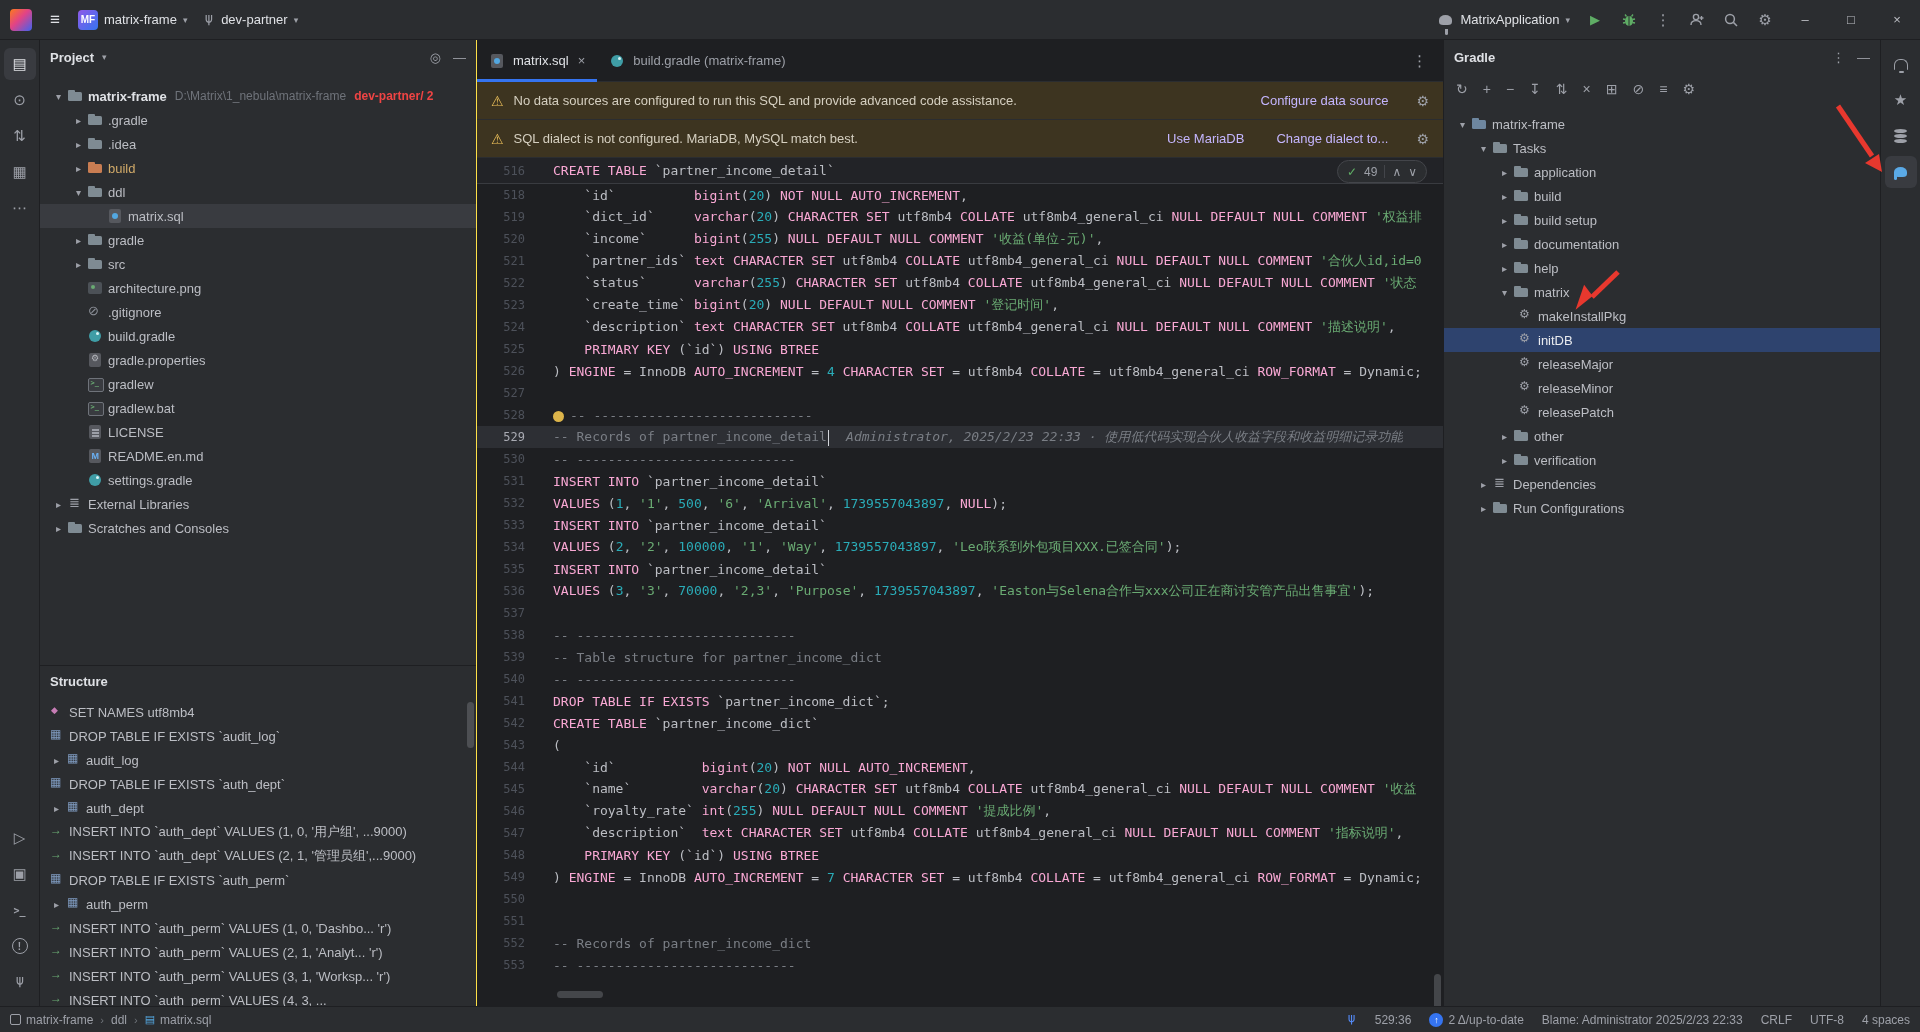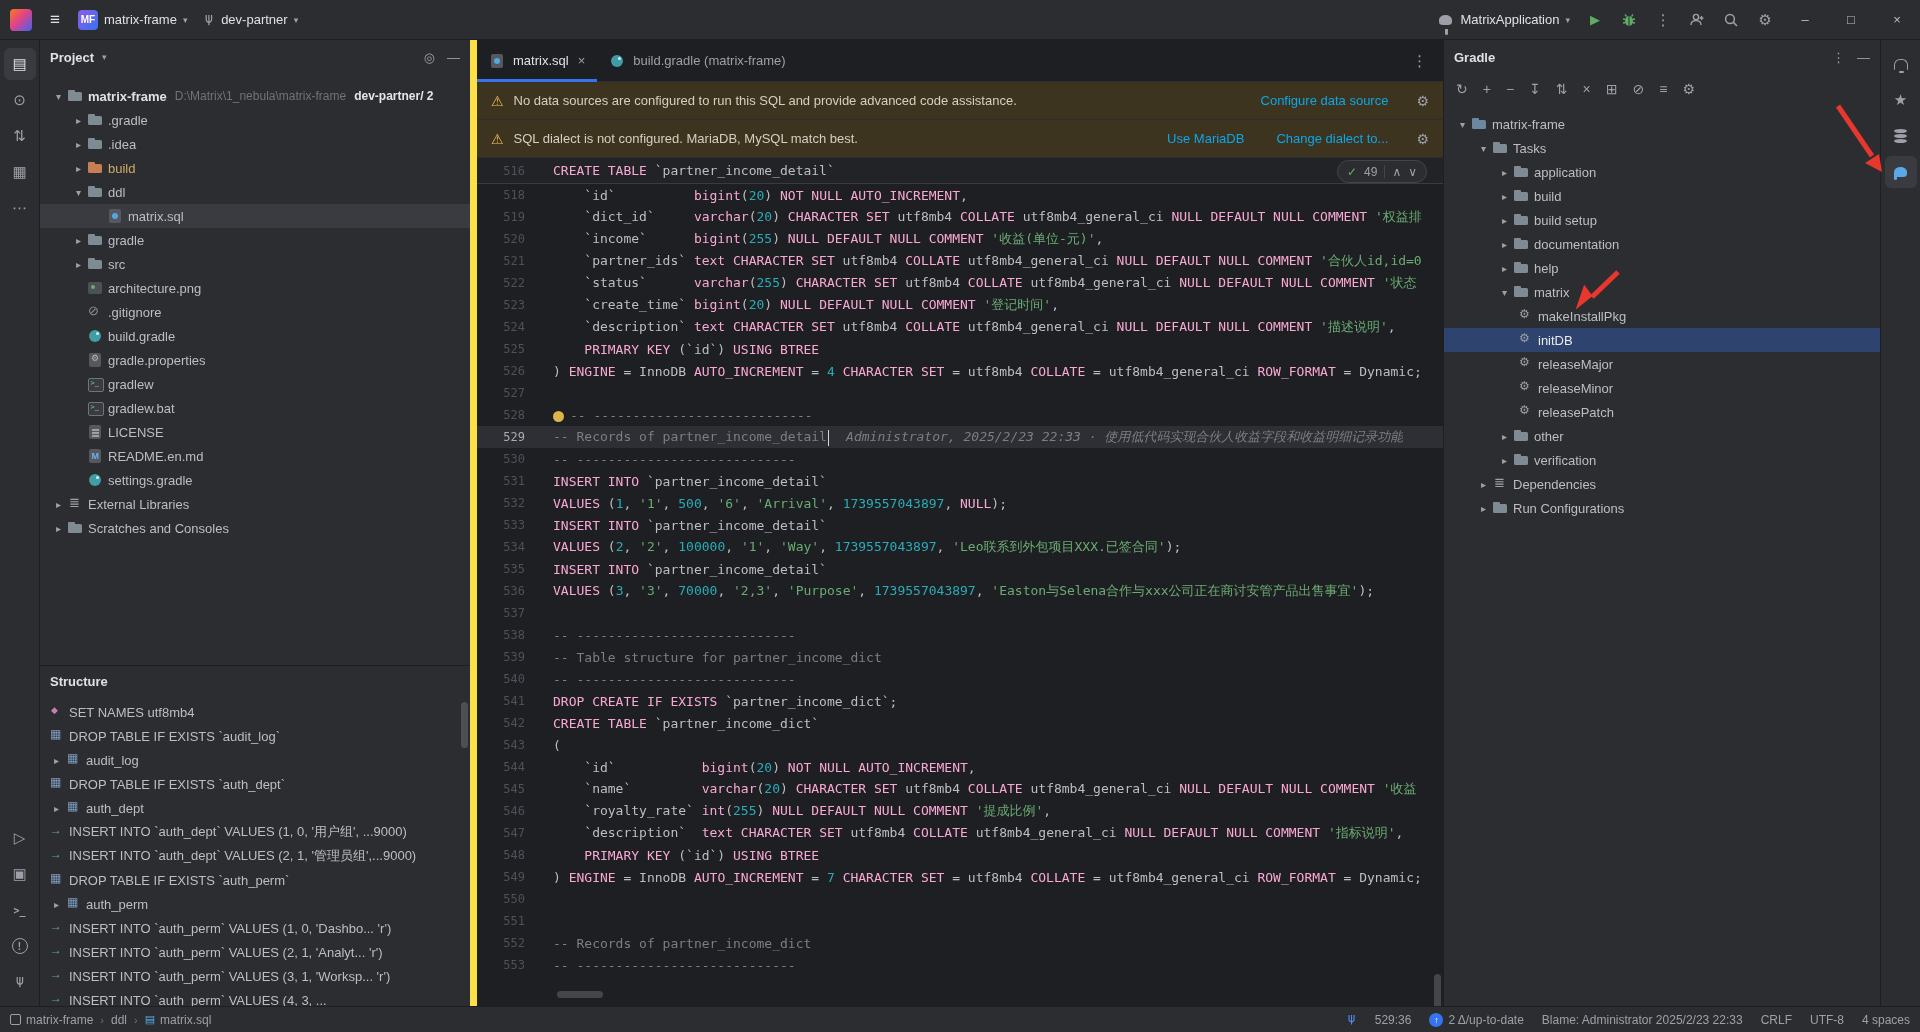--- a/index.html
+++ b/index.html
@@ -9,21 +9,21 @@
   
   #titlebar { position:absolute; top:0; left:0; right:0; height:40px; background:#2b2d30;
     border-bottom:1px solid #1e1f22; display:flex; align-items:center; z-index:10; }
   #main { position:absolute; top:40px; bottom:26px; left:0; right:0; display:flex; }
   #statusbar { position:absolute; bottom:0; left:0; right:0; height:26px; background:#2b2d30;
     border-top:1px solid #1e1f22; display:flex; align-items:center; padding:0 10px;
     color:#9da0a8; font-size:12px; z-index:10; }
 
   #left-strip { width:40px; background:#2b2d30; border-right:1px solid #1e1f22;
     display:flex; flex-direction:column; align-items:center; padding:6px 0; }
-  #left-panel { width:437px; background:#2b2d30; border-right:7px solid #fde047;
+  #left-panel { width:437px; background:#2b2d30; border-right:1px solid #fde047;
     display:flex; flex-direction:column; overflow:hidden; }
   #editor-col { flex:1; min-width:0; background:#1e1f22; display:flex; flex-direction:column;
     position:relative; overflow:hidden; }
   #gradle-panel { width:437px; background:#2b2d30; border-left:1px solid #1e1f22;
     display:flex; flex-direction:column; overflow:hidden; }
   #right-strip { width:40px; background:#2b2d30; border-left:1px solid #1e1f22;
     display:flex; flex-direction:column; align-items:center; padding:6px 0; }
 
   
   .tb-item { display:flex; align-items:center; gap:6px; padding:0 8px; height:30px;
@@ -73,21 +73,21 @@
   .tree { overflow:hidden; position:relative; }
   .trow { height:24px; display:flex; align-items:center; white-space:nowrap; color:#bcbec4;
     cursor:pointer; font-size:13px; }
   .trow.sel { background:#393b40; }
   .trow.sel-blue { background:#2e436e; color:#e8eaee; }
   .trow.root .tlab { font-weight:bold; color:#dfe1e5; }
   .chev { width:17px; flex:none; text-align:center; color:#9da0a8; font-size:10px; }
   .chev-spacer { width:17px; flex:none; }
   .tlab { margin-left:4px; }
   .tpath { color:#6f737a; margin-left:8px; font-size:12px; }
-  .tbranch { color:#e5e5e5; margin-left:8px; font-weight:bold; font-size:12px; }
+  .tbranch { color:#ef4444; margin-left:8px; font-weight:bold; font-size:12px; }
 
   
   .fi { position:relative; width:17px; height:16px; flex:none; display:inline-block; }
   .fi-folder::before, .fi-folder-excluded::before, .fi-scratches::before, .fi-tasks-folder::before,
   .fi-gradle-project::before, .fi-run-configurations::before {
     content:""; position:absolute; left:1px; top:4px; width:14px; height:9px; background:#7f8b93; border-radius:1.5px; }
   .fi-folder::after, .fi-folder-excluded::after, .fi-scratches::after, .fi-tasks-folder::after,
   .fi-gradle-project::after, .fi-run-configurations::after {
     content:""; position:absolute; left:1px; top:2px; width:7px; height:4px; background:#7f8b93; border-radius:1px; }
   .fi-folder-excluded::before, .fi-folder-excluded::after { background:#c97d52; }
@@ -134,21 +134,21 @@
     color:#9da0a8; cursor:pointer; }
   .tab.active { color:#dfe1e5; }
   .tab.active::after { content:""; position:absolute; left:0; right:0; bottom:-1px; height:3px; background:#3574f0; }
   .tclose { font-size:13px; color:#9da0a8; margin-left:2px; }
   .vdots { margin-left:auto; padding:0 16px; color:#9da0a8; font-size:15px; cursor:pointer; }
 
   .banner { height:38px; flex:none; display:flex; align-items:center; gap:10px; padding:0 14px;
     background:#3d3420; border-bottom:1px solid #2b2d30; color:#d5cfc0; }
   .warn-icon { color:#f2c55c; font-size:14px; }
   .bspacer { flex:1; }
-  .blink { color:#0ea5e9; margin-left:22px; cursor:pointer; white-space:nowrap; }
+  .blink { color:#c4b5fd; margin-left:22px; cursor:pointer; white-space:nowrap; }
   .bgear { color:#9da0a8; margin-left:18px; font-size:14px; cursor:pointer; }
 
   
   #sticky { height:26px; flex:none; display:flex; align-items:center; background:#222327;
     border-bottom:1px solid #393b40; font-family:"DejaVu Sans Mono",monospace; font-size:13px; white-space:pre; }
   #code-wrap { flex:1; position:relative; overflow:hidden; }
   .cl { height:22px; display:flex; align-items:center; white-space:pre;
     font-family:"DejaVu Sans Mono",monospace; font-size:13px; color:#bcbec4; }
   .cl.cur { background:#2d2f34; }
   .ln { width:64px; flex:none; text-align:right; padding-right:16px; color:#4d515a; font-size:12px; }
@@ -503,21 +503,21 @@
           <div class="cl"><span class="ln">531</span><span class="ct"><span class="tk-k">INSERT INTO</span><span class="tk-p"> `partner_income_detail`</span></span></div>
           <div class="cl"><span class="ln">532</span><span class="ct"><span class="tk-k">VALUES</span><span class="tk-p"> (</span><span class="tk-n">1</span><span class="tk-p">, </span><span class="tk-s">'1'</span><span class="tk-p">, </span><span class="tk-n">500</span><span class="tk-p">, </span><span class="tk-s">'6'</span><span class="tk-p">, </span><span class="tk-s">'Arrival'</span><span class="tk-p">, </span><span class="tk-n">1739557043897</span><span class="tk-p">, </span><span class="tk-k">NULL</span><span class="tk-p">);</span></span></div>
           <div class="cl"><span class="ln">533</span><span class="ct"><span class="tk-k">INSERT INTO</span><span class="tk-p"> `partner_income_detail`</span></span></div>
           <div class="cl"><span class="ln">534</span><span class="ct"><span class="tk-k">VALUES</span><span class="tk-p"> (</span><span class="tk-n">2</span><span class="tk-p">, </span><span class="tk-s">'2'</span><span class="tk-p">, </span><span class="tk-n">100000</span><span class="tk-p">, </span><span class="tk-s">'1'</span><span class="tk-p">, </span><span class="tk-s">'Way'</span><span class="tk-p">, </span><span class="tk-n">1739557043897</span><span class="tk-p">, </span><span class="tk-s">'Leo联系到外包项目XXX.已签合同'</span><span class="tk-p">);</span></span></div>
           <div class="cl"><span class="ln">535</span><span class="ct"><span class="tk-k">INSERT INTO</span><span class="tk-p"> `partner_income_detail`</span></span></div>
           <div class="cl"><span class="ln">536</span><span class="ct"><span class="tk-k">VALUES</span><span class="tk-p"> (</span><span class="tk-n">3</span><span class="tk-p">, </span><span class="tk-s">'3'</span><span class="tk-p">, </span><span class="tk-n">70000</span><span class="tk-p">, </span><span class="tk-s">'2,3'</span><span class="tk-p">, </span><span class="tk-s">'Purpose'</span><span class="tk-p">, </span><span class="tk-n">1739557043897</span><span class="tk-p">, </span><span class="tk-s">'Easton与Selena合作与xxx公司正在商讨安管产品出售事宜'</span><span class="tk-p">);</span></span></div>
           <div class="cl"><span class="ln">537</span><span class="ct"></span></div>
           <div class="cl"><span class="ln">538</span><span class="ct"><span class="tk-c">-- ----------------------------</span></span></div>
           <div class="cl"><span class="ln">539</span><span class="ct"><span class="tk-c">-- Table structure for partner_income_dict</span></span></div>
           <div class="cl"><span class="ln">540</span><span class="ct"><span class="tk-c">-- ----------------------------</span></span></div>
-          <div class="cl"><span class="ln">541</span><span class="ct"><span class="tk-k">DROP CREATE IF EXISTS</span><span class="tk-p"> `partner_income_dict`;</span></span></div>
+          <div class="cl"><span class="ln">541</span><span class="ct"><span class="tk-k">DROP TABLE IF EXISTS</span><span class="tk-p"> `partner_income_dict`;</span></span></div>
           <div class="cl"><span class="ln">542</span><span class="ct"><span class="tk-k">CREATE TABLE</span><span class="tk-p"> `partner_income_dict`</span></span></div>
           <div class="cl"><span class="ln">543</span><span class="ct"><span class="tk-p">(</span></span></div>
           <div class="cl"><span class="ln">544</span><span class="ct"><span class="tk-p">    `id`           </span><span class="tk-k">bigint</span><span class="tk-p">(</span><span class="tk-n">20</span><span class="tk-p">) </span><span class="tk-k">NOT NULL AUTO_INCREMENT</span><span class="tk-p">,</span></span></div>
           <div class="cl"><span class="ln">545</span><span class="ct"><span class="tk-p">    `name`         </span><span class="tk-k">varchar</span><span class="tk-p">(</span><span class="tk-n">20</span><span class="tk-p">) </span><span class="tk-k">CHARACTER SET</span><span class="tk-p"> utf8mb4 </span><span class="tk-k">COLLATE</span><span class="tk-p"> utf8mb4_general_ci </span><span class="tk-k">NULL DEFAULT NULL COMMENT</span><span class="tk-p"> </span><span class="tk-s">'收益</span></span></div>
           <div class="cl"><span class="ln">546</span><span class="ct"><span class="tk-p">    `royalty_rate` </span><span class="tk-k">int</span><span class="tk-p">(</span><span class="tk-n">255</span><span class="tk-p">) </span><span class="tk-k">NULL DEFAULT NULL COMMENT</span><span class="tk-p"> </span><span class="tk-s">'提成比例'</span><span class="tk-p">,</span></span></div>
           <div class="cl"><span class="ln">547</span><span class="ct"><span class="tk-p">    `description`  </span><span class="tk-k">text</span><span class="tk-p"> </span><span class="tk-k">CHARACTER SET</span><span class="tk-p"> utf8mb4 </span><span class="tk-k">COLLATE</span><span class="tk-p"> utf8mb4_general_ci </span><span class="tk-k">NULL DEFAULT NULL COMMENT</span><span class="tk-p"> </span><span class="tk-s">'指标说明'</span><span class="tk-p">,</span></span></div>
           <div class="cl"><span class="ln">548</span><span class="ct"><span class="tk-p">    </span><span class="tk-k">PRIMARY KEY</span><span class="tk-p"> (`id`) </span><span class="tk-k">USING BTREE</span></span></div>
           <div class="cl"><span class="ln">549</span><span class="ct"><span class="tk-p">) </span><span class="tk-k">ENGINE</span><span class="tk-p"> = InnoDB </span><span class="tk-k">AUTO_INCREMENT</span><span class="tk-p"> = </span><span class="tk-n">7</span><span class="tk-p"> </span><span class="tk-k">CHARACTER SET</span><span class="tk-p"> = utf8mb4 </span><span class="tk-k">COLLATE</span><span class="tk-p"> = utf8mb4_general_ci </span><span class="tk-k">ROW_FORMAT</span><span class="tk-p"> = Dynamic;</span></span></div>
           <div class="cl"><span class="ln">550</span><span class="ct"></span></div>
           <div class="cl"><span class="ln">551</span><span class="ct"></span></div>

